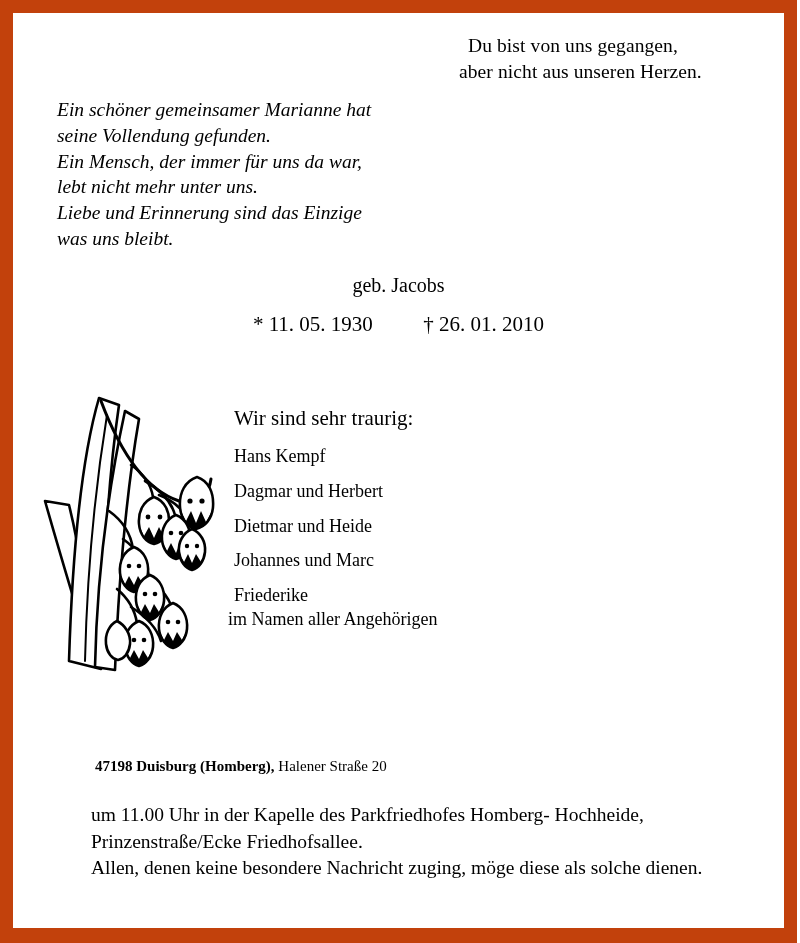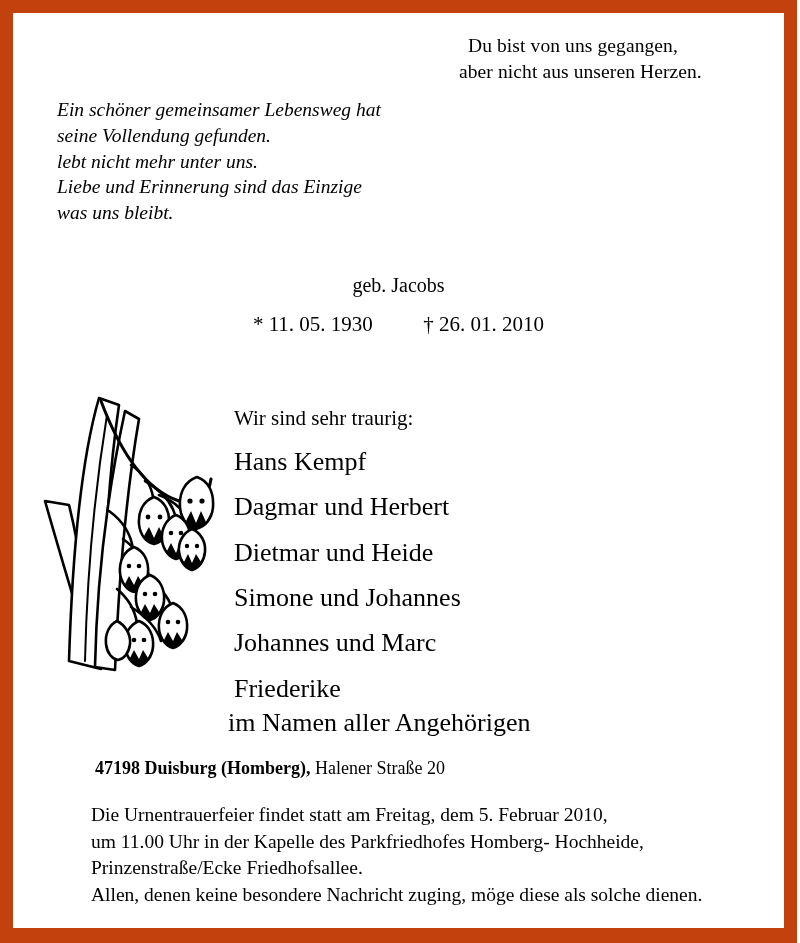--- a/index.html
+++ b/index.html
@@ -92,35 +92,35 @@
     position: absolute;
     left: 221px;
     top: 393px;
     font-size: 21px;
     white-space: nowrap;
   }
   .mourners {
     position: absolute;
     left: 221px;
     top: 432px;
-    font-size: 26px;
+    font-size: 18px;
     line-height: 1.0;
     white-space: nowrap;
   }
   .mourners .entry { margin-bottom: 11px; }
   .mourners .entry:last-child { margin-bottom: 0; }
   .mourners .ln { display: block; line-height: 1.32; }
   .mourners .ln.sub { margin-left: -6px; }
 
   
   .address {
     position: absolute;
     left: 82px;
     top: 745px;
-    font-size: 18px;
+    font-size: 15px;
     white-space: nowrap;
   }
   .address .bold { font-weight: bold; }
 
   
   .details {
     position: absolute;
     left: 78px;
     top: 789px;
     font-size: 19.5px;
@@ -144,22 +144,23 @@
 
 <div class="notice">
   <div class="sheet">
 
     <div class="epitaph">
       <span class="ln l1">Du bist von uns gegangen,</span>
       <span class="ln l2">aber nicht aus unseren Herzen.</span>
     </div>
 
     <div class="verse">
-      <span class="ln">Ein schöner gemeinsamer Lebensweg hat</span>
+      <span class="ln">Ein schöner gemeinsamer Marianne hat</span>
       <span class="ln">seine Vollendung gefunden.</span>
+      <span class="ln">Ein Mensch, der immer für uns da war,</span>
       <span class="ln">lebt nicht mehr unter uns.</span>
       <span class="ln">Liebe und Erinnerung sind das Einzige</span>
       <span class="ln">was uns bleibt.</span>
     </div>
 
     <div class="nameblock">
       <div class="maiden">geb. Jacobs</div>
       <div class="dates">
         <span>*</span>
         <span>11. 05. 1930</span>
@@ -175,38 +176,36 @@
       <div class="entry">
         <span class="ln">Hans Kempf</span>
       </div>
       <div class="entry">
         <span class="ln">Dagmar und Herbert</span>
       </div>
       <div class="entry">
         <span class="ln">Dietmar und Heide</span>
       </div>
       <div class="entry">
-        <span class="ln">Simone und Johannes</span>
       </div>
       <div class="entry">
         <span class="ln">Johannes und Marc</span>
       </div>
       <div class="entry">
         <span class="ln">Friederike</span>
         <span class="ln sub">im Namen aller Angehörigen</span>
       </div>
     </div>
 
     <div class="address">
       <span class="bold">47198 Duisburg (Homberg),</span>
       <span>Halener Straße 20</span>
     </div>
 
     <div class="details">
-      <span class="ln">Die Urnentrauerfeier findet statt am Freitag, dem 5. Februar 2010,</span>
       <span class="ln">um 11.00 Uhr in der Kapelle des Parkfriedhofes Homberg- Hochheide,</span>
       <span class="ln">Prinzenstraße/Ecke Friedhofsallee.</span>
       <span class="ln">Allen, denen keine besondere Nachricht zuging, möge diese als solche dienen.</span>
     </div>
 
     <div class="flower">
       <svg viewBox="0 0 190 300" xmlns="http://www.w3.org/2000/svg" fill="none" stroke="#000000" stroke-width="2.6" stroke-linecap="round" stroke-linejoin="round">
 
         <path d="M6 108 C 18 150, 34 205, 52 262 C 48 210, 40 152, 30 112 Z" fill="#fff"></path>
 

